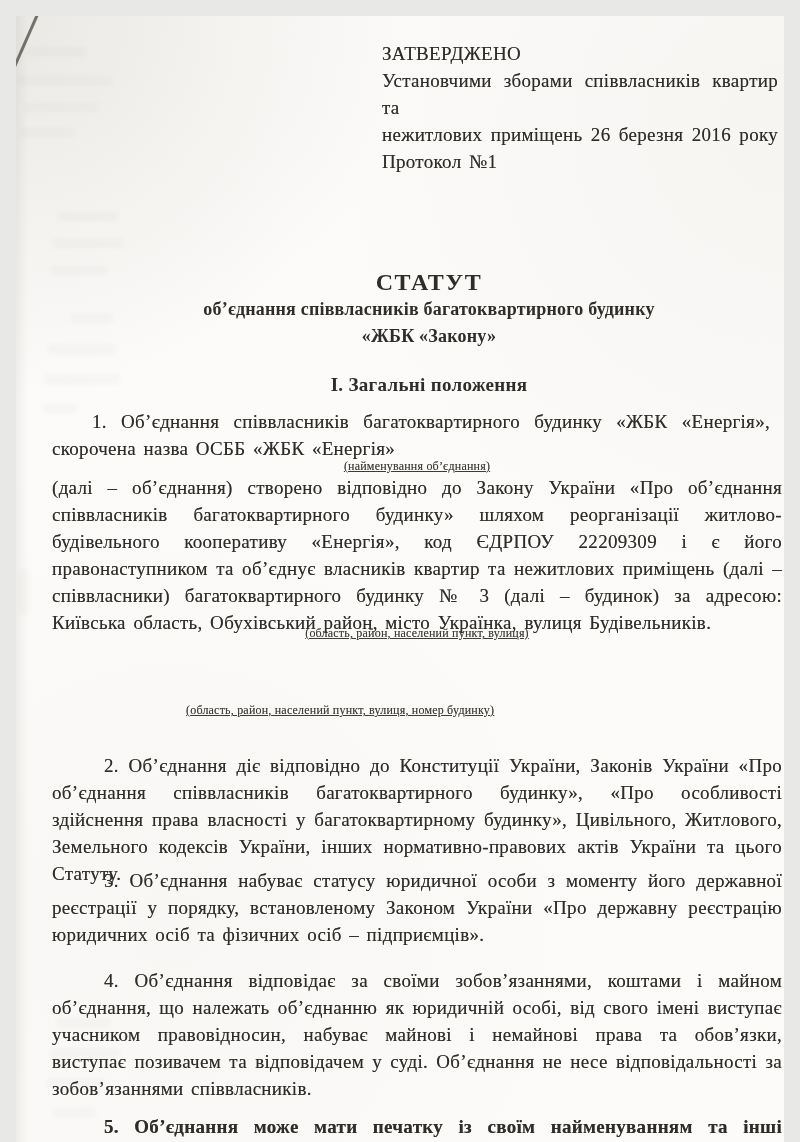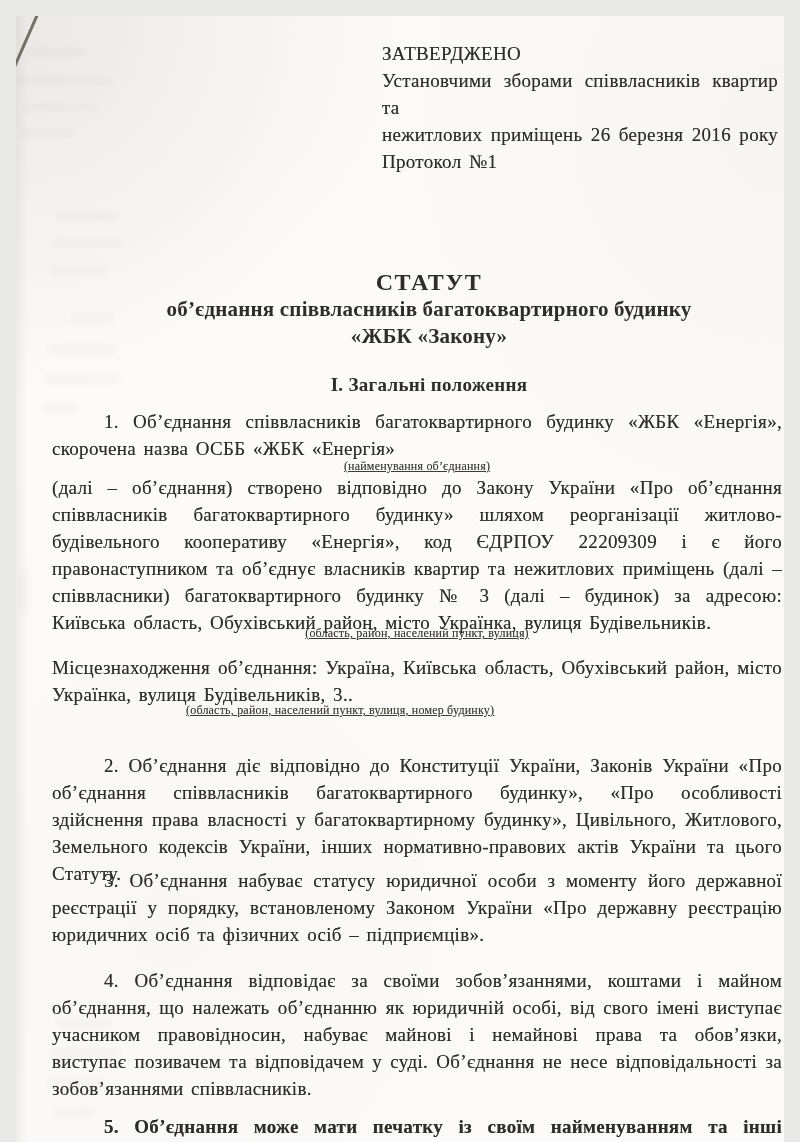--- a/index.html
+++ b/index.html
@@ -32,21 +32,21 @@
     font-size:12px;
     line-height:15px;
     letter-spacing:.2px;
     color:#3d3b36;
     text-shadow:0 0 .4px rgba(80,75,68,.55);
     text-decoration:underline;
   }
   .center{text-align:center;}
   .bold{font-weight:bold;}
   .title-main{font-size:24px;letter-spacing:1.6px;}
-  .title-sub{font-size:21px;letter-spacing:.2px;}
+  .title-sub{font-size:18px;letter-spacing:.2px;}
   .heading{font-size:19px;letter-spacing:.3px;}
   .ghost{
     position:absolute;
     background:repeating-linear-gradient(0deg, rgba(110,105,98,.55) 0 2px, transparent 2px 5px);
     filter:blur(2px);
     opacity:.15;
     border-radius:2px;
     pointer-events:none;
   }
   .corner-line{position:absolute;top:0;left:0;opacity:.8;filter:blur(.7px);}
@@ -84,27 +84,26 @@
   </div>
 
   <div class="abs center bold" style="left:48px;top:253px;width:730px;line-height:27px;">
     <div class="title-main">СТАТУТ</div>
     <div class="title-sub">об’єднання співвласників багатоквартирного будинку</div>
     <div class="title-sub">«ЖБК «Закону»</div>
   </div>
 
   <div class="abs center bold heading" style="left:48px;top:358px;width:730px;">I. Загальні положення</div>
 
-  <div class="abs body-text just-all" style="left:36px;top:392px;width:730px;text-indent:52px;">1. Об’єднання співвласників багатоквартирного будинку «ЖБК «Енергія»,</div>
+  <div class="abs body-text just-all" style="left:24px;top:392px;width:730px;text-indent:52px;">1. Об’єднання співвласників багатоквартирного будинку «ЖБК «Енергія»,</div>
   <div class="abs body-text" style="left:36px;top:419px;width:730px;">скорочена назва ОСББ «ЖБК «Енергія»</div>
   <div class="abs caption center" style="left:36px;top:443px;width:730px;">(найменування об’єднання)</div>
   <div class="abs body-text just" style="left:36px;top:458px;width:730px;">(далі – об’єднання) створено відповідно до Закону України «Про об’єднання співвласників багатоквартирного будинку» шляхом реорганізації житлово-будівельного кооперативу «Енергія», код ЄДРПОУ 22209309 і є його правонаступником та об’єднує власників квартир та нежитлових приміщень (далі – співвласники) багатоквартирного будинку № 3 (далі – будинок) за адресою: Київська область, Обухівський район, місто Українка, вулиця Будівельників.</div>
   <div class="abs caption center" style="left:36px;top:610px;width:730px;">(область, район, населений пункт, вулиця)</div>
 
-  <div class="abs body-text just" style="left:36px;top:638px;width:730px;">Місцезнаходження об’єднання: Україна, Київська область, Обухівський район, місто Українка, вулиця Будівельників, 3..</div>
   <div class="abs caption" style="left:170px;top:687px;width:596px;">(область, район, населений пункт, вулиця, номер будинку)</div>
 
   <div class="abs body-text just indent" style="left:36px;top:736px;width:730px;">2. Об’єднання діє відповідно до Конституції України, Законів України «Про об’єднання співвласників багатоквартирного будинку», «Про особливості здійснення права власності у багатоквартирному будинку», Цивільного, Житлового, Земельного кодексів України, інших нормативно-правових актів України та цього Статуту.</div>
 
   <div class="abs body-text just indent" style="left:36px;top:851px;width:730px;">3. Об’єднання набуває статусу юридичної особи з моменту його державної реєстрації у порядку, встановленому Законом України «Про державну реєстрацію юридичних осіб та фізичних осіб – підприємців».</div>
 
   <div class="abs body-text just indent" style="left:36px;top:951px;width:730px;">4. Об’єднання відповідає за своїми зобов’язаннями, коштами і майном об’єднання, що належать об’єднанню як юридичній особі, від свого імені виступає учасником правовідносин, набуває майнові і немайнові права та обов’язки, виступає позивачем та відповідачем у суді. Об’єднання не несе відповідальності за зобов’язаннями співвласників.</div>
 
   <div class="abs body-text just-all indent" style="left:36px;top:1097px;width:730px;font-weight:bold;">5. Об’єднання може мати печатку із своїм найменуванням та інші необхідні</div>
 

